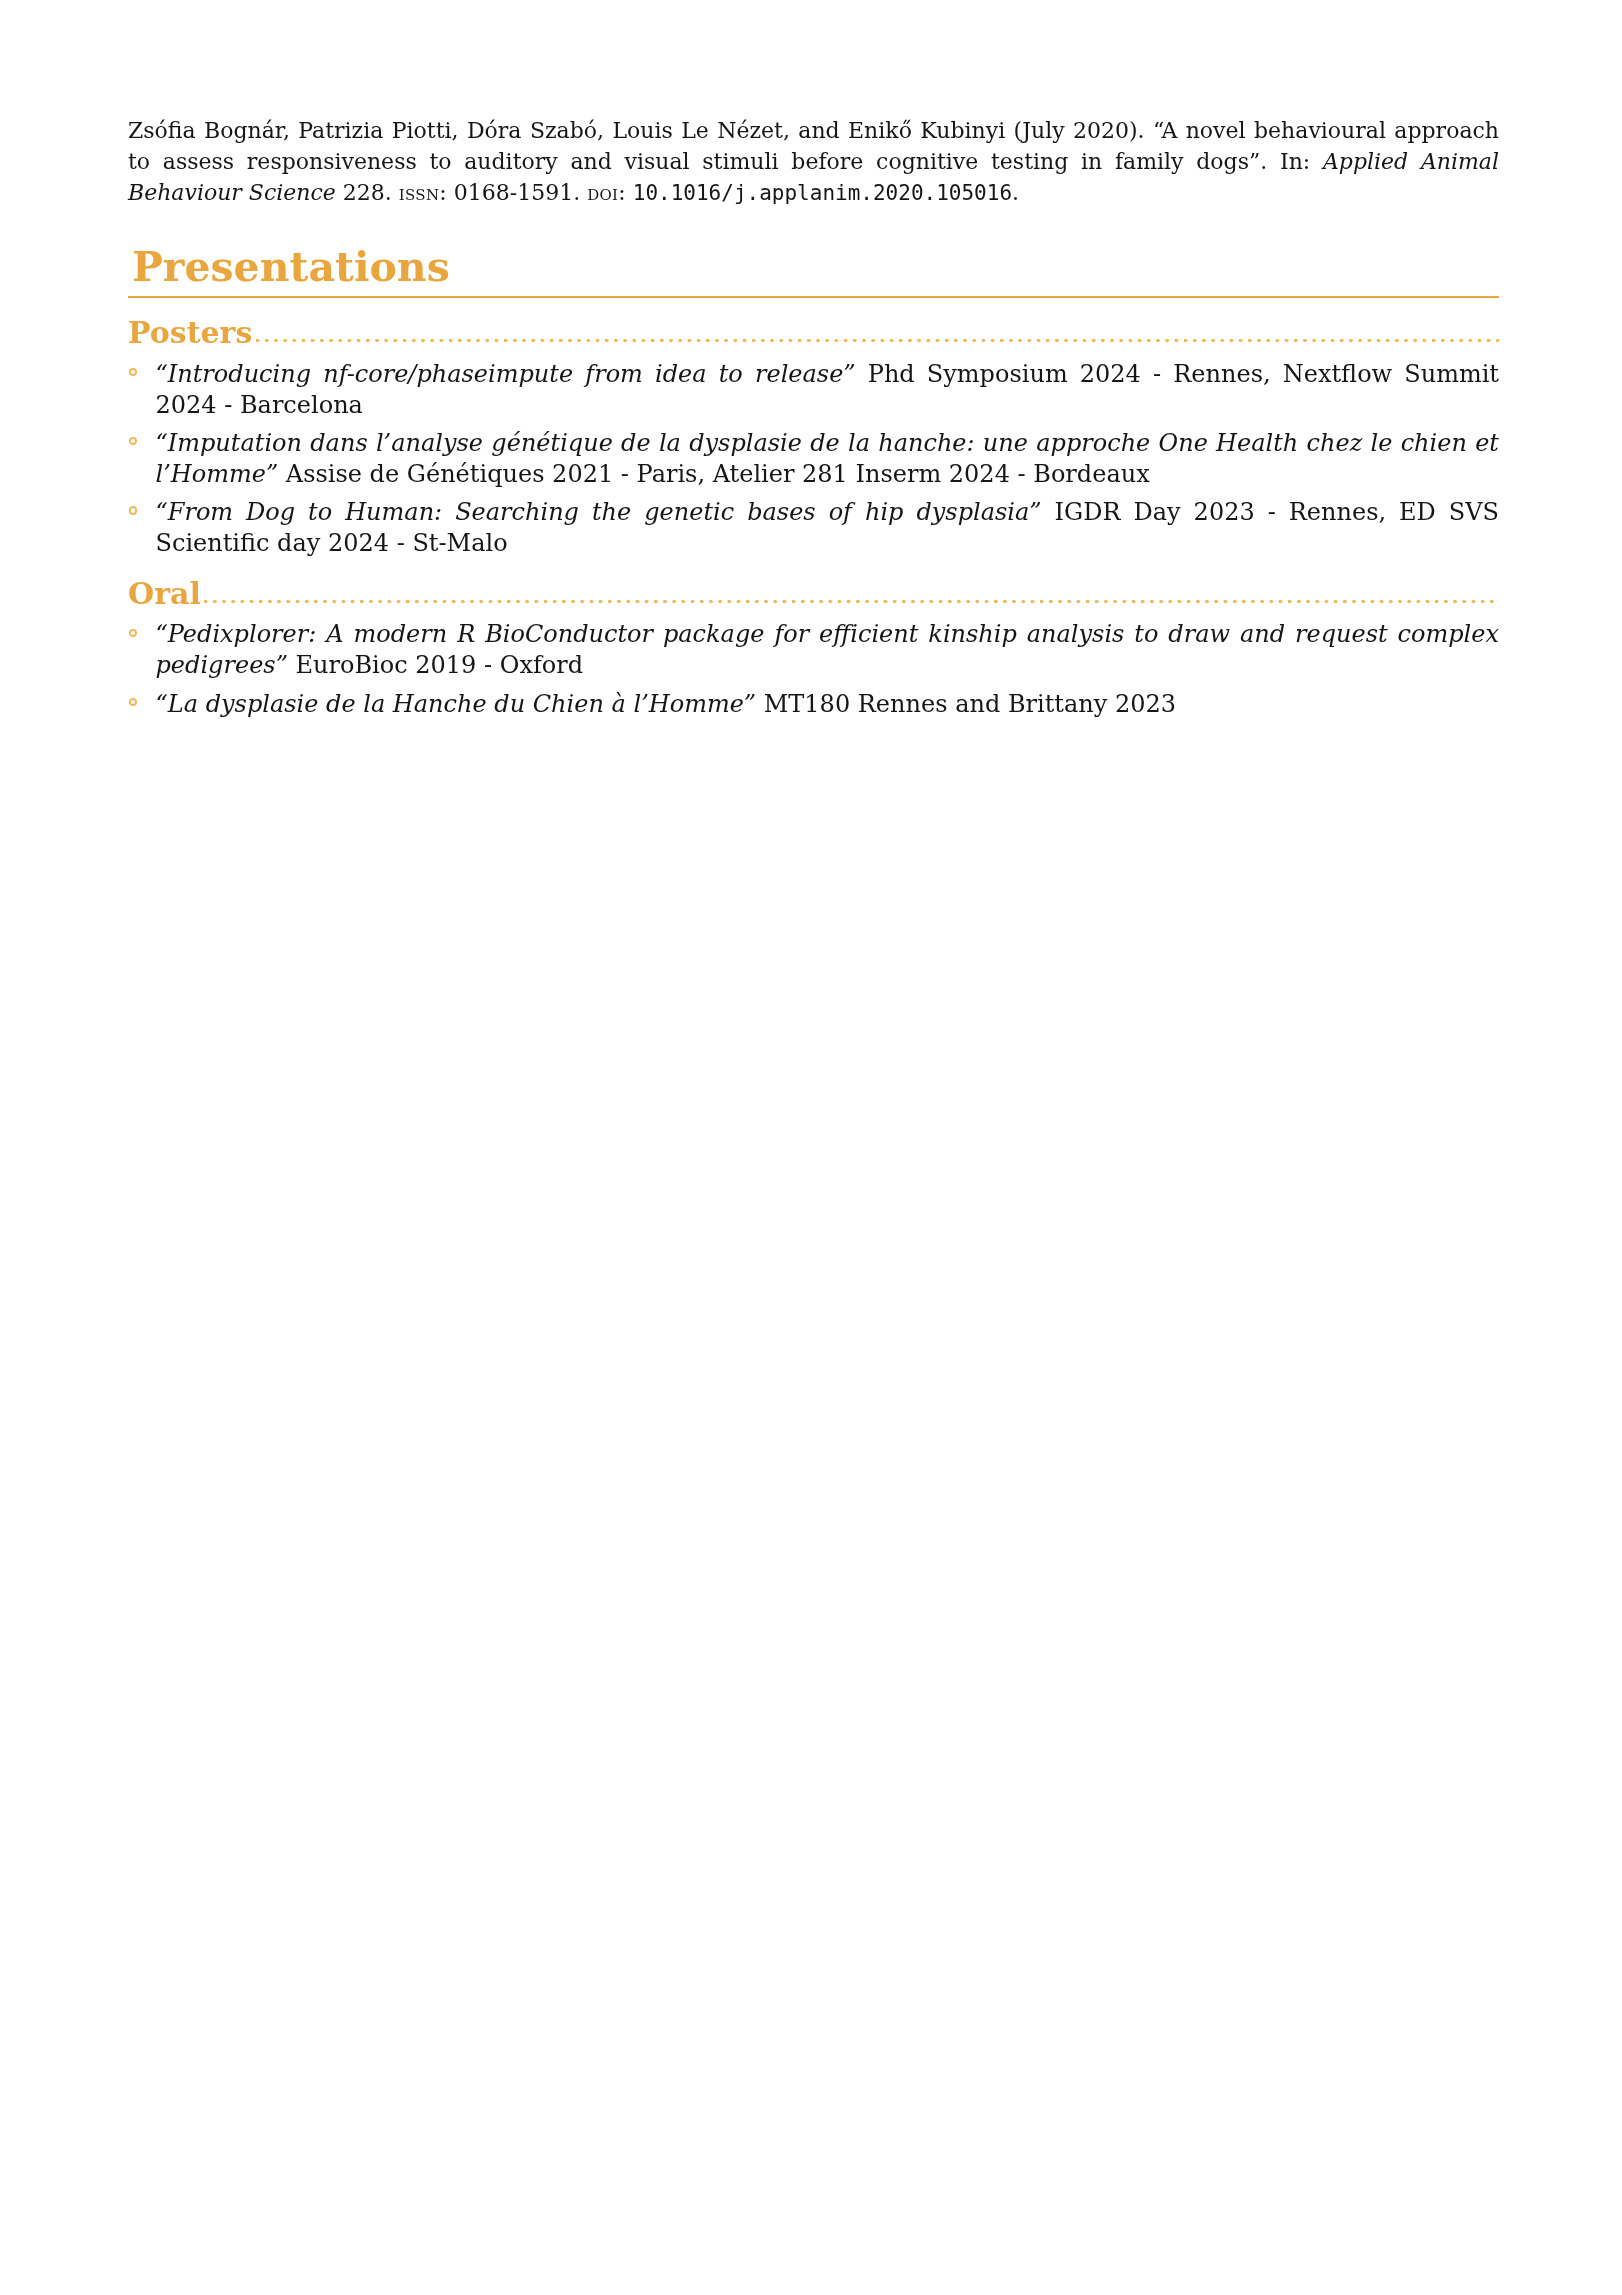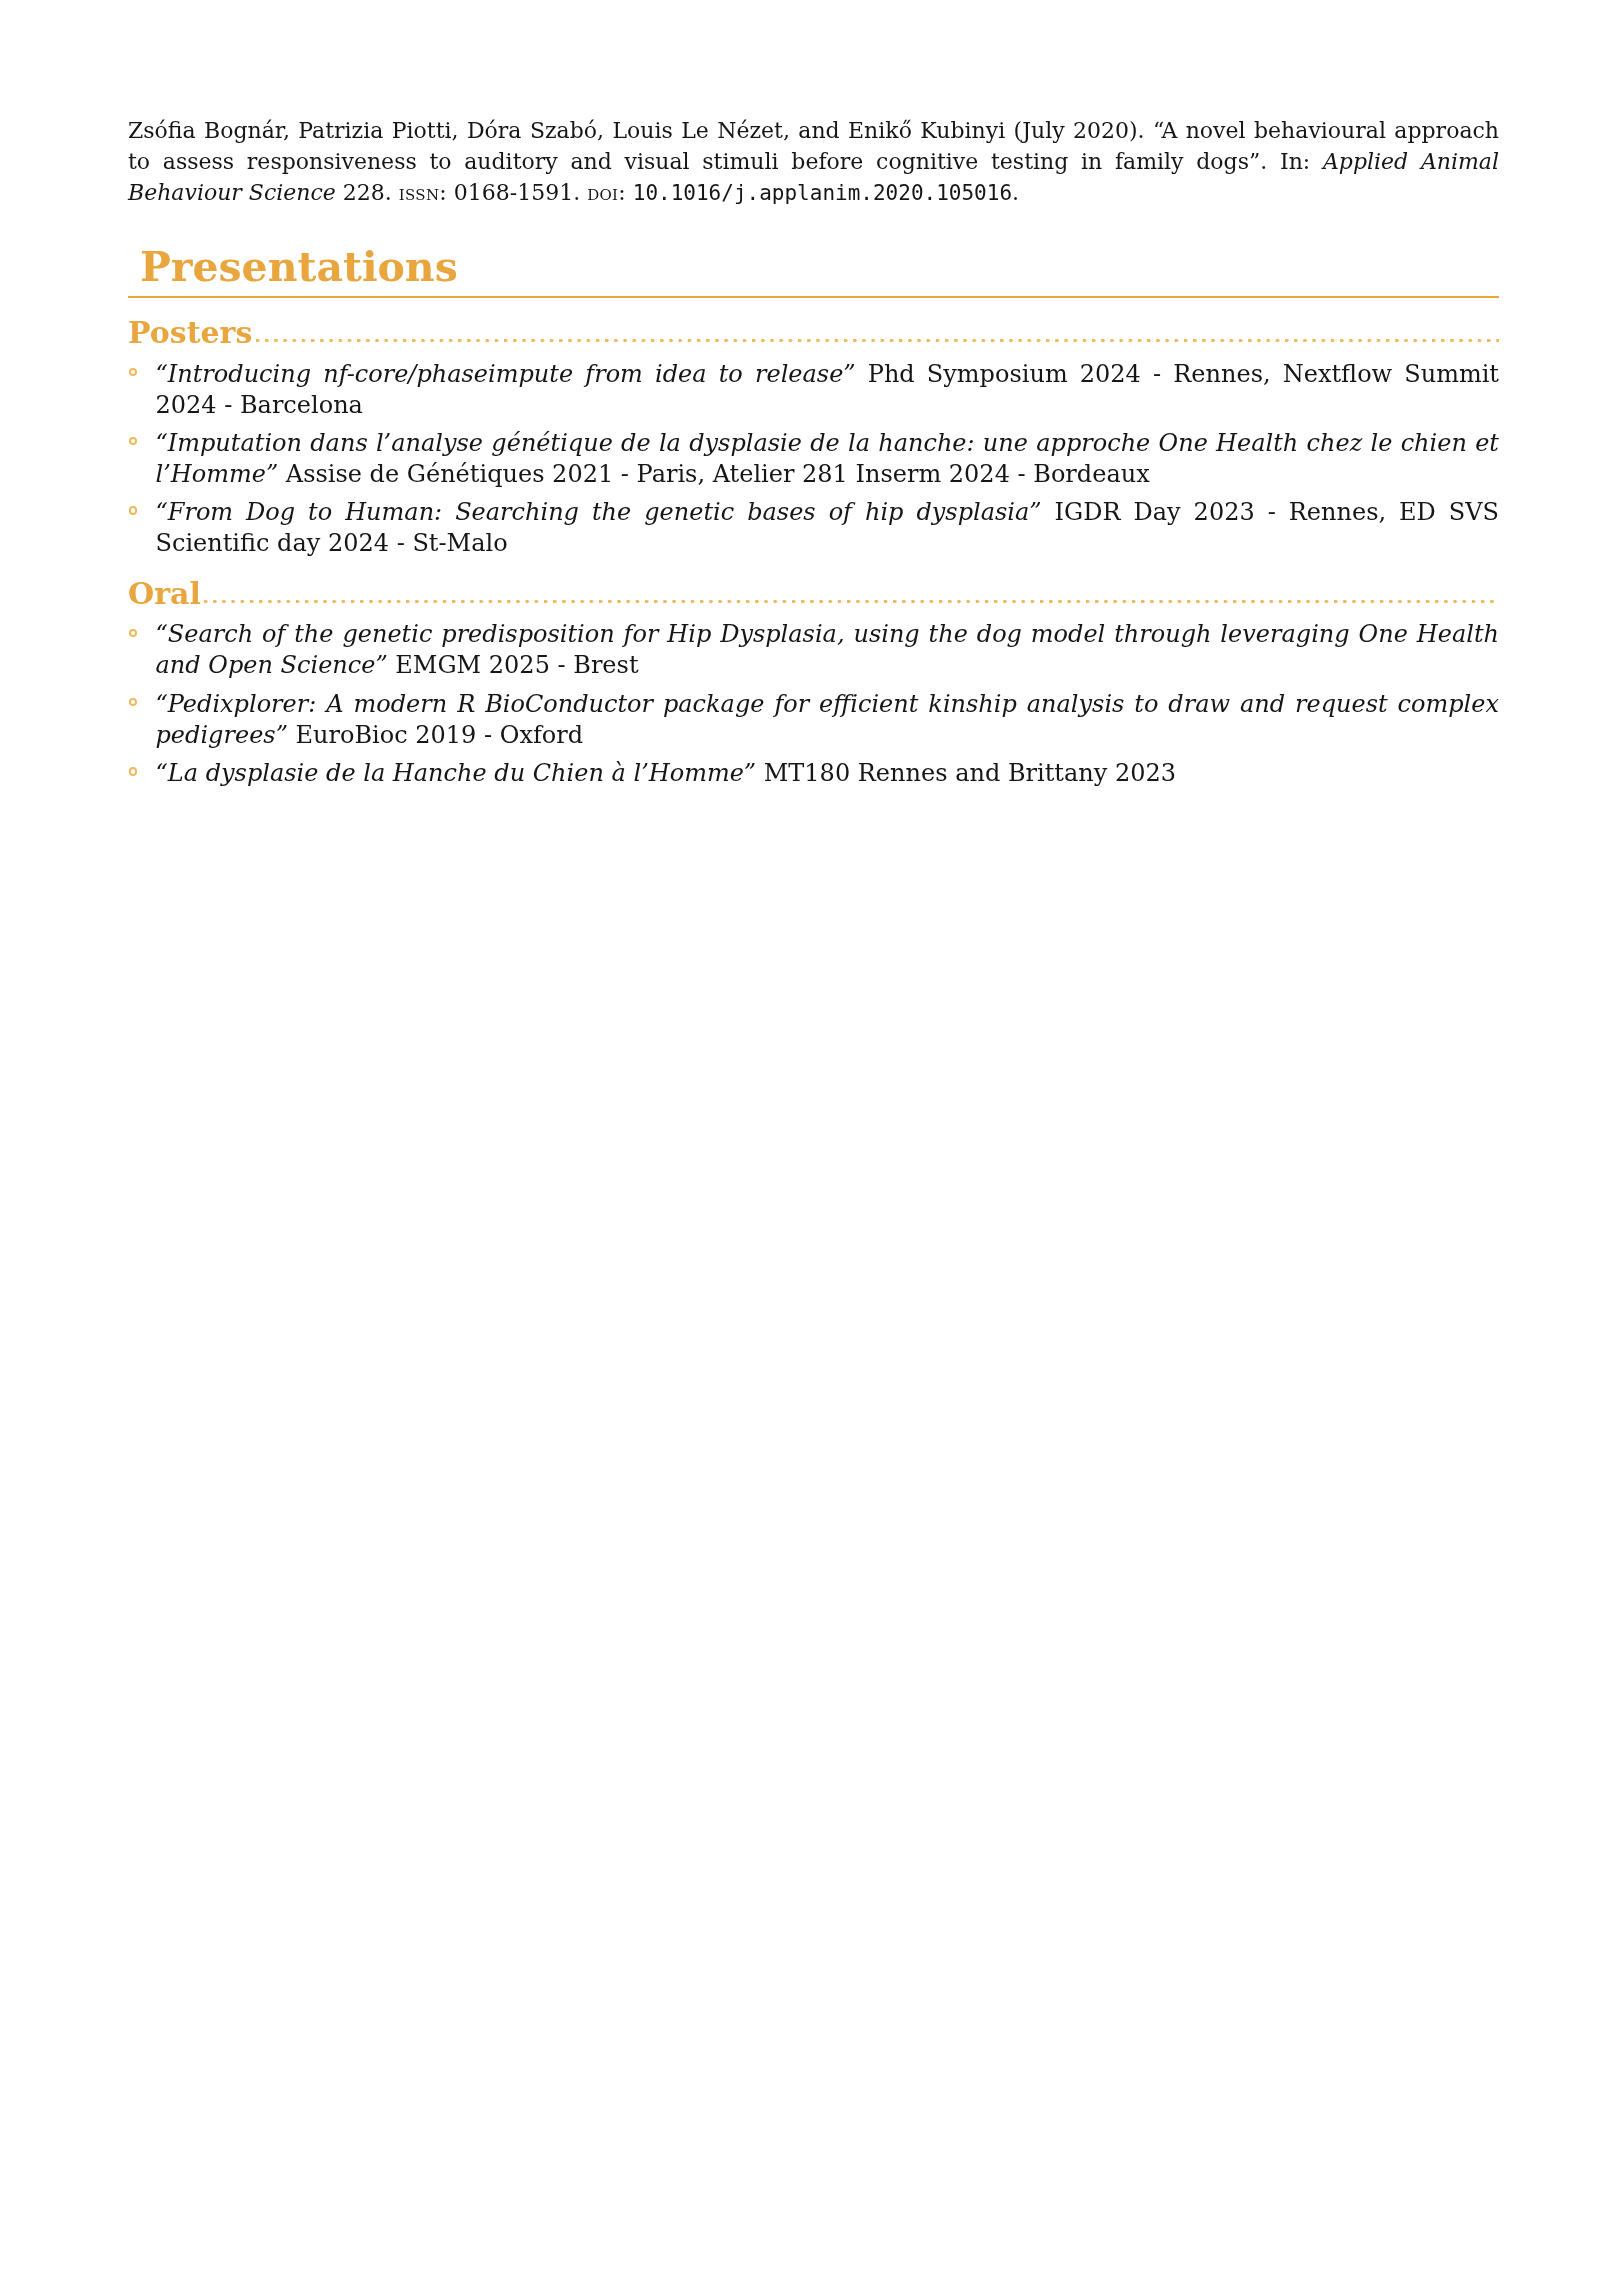--- a/index.html
+++ b/index.html
@@ -34,21 +34,21 @@
   .citation .journal{ font-style: italic; }
   .citation .sc{
     font-variant: small-caps;
     letter-spacing: 0.3px;
   }
   .citation .mono{
     font-family: "DejaVu Sans Mono", "Liberation Mono", monospace;
     font-size: 21px;
   }
   .section-head{
-    margin: 37px 0 0 12px;
+    margin: 37px 0 0 4px;
     font-size: 41px;
     line-height: 43px;
     font-weight: bold;
     color: var(--gold);
   }
   .section-rule{
     height: 2.6px;
     background: var(--gold);
     margin-top: 6.5px;
     width: 100%;
@@ -136,23 +136,20 @@
       </li>
     </ul>
 
     <div class="subsection">
       <span class="sub-title">Oral</span>
       <span class="leader"></span>
     </div>
 
     <ul class="items">
       <li>
-        <span class="bullet"></span><span class="q">“Search of the genetic predisposition for Hip Dysplasia, using the dog model through leveraging One Health and Open Science”</span><span> EMGM 2025 - Brest</span>
-      </li>
-      <li>
         <span class="bullet"></span><span class="q">“Pedixplorer: A modern R BioConductor package for efficient kinship analysis to draw and request complex pedigrees”</span><span> EuroBioc 2019 - Oxford</span>
       </li>
       <li>
         <span class="bullet"></span><span class="q">“La dysplasie de la Hanche du Chien à l’Homme”</span><span> MT180 Rennes and Brittany 2023</span>
       </li>
     </ul>
 
   </div>
 
   <div class="page-number">2/2</div>

